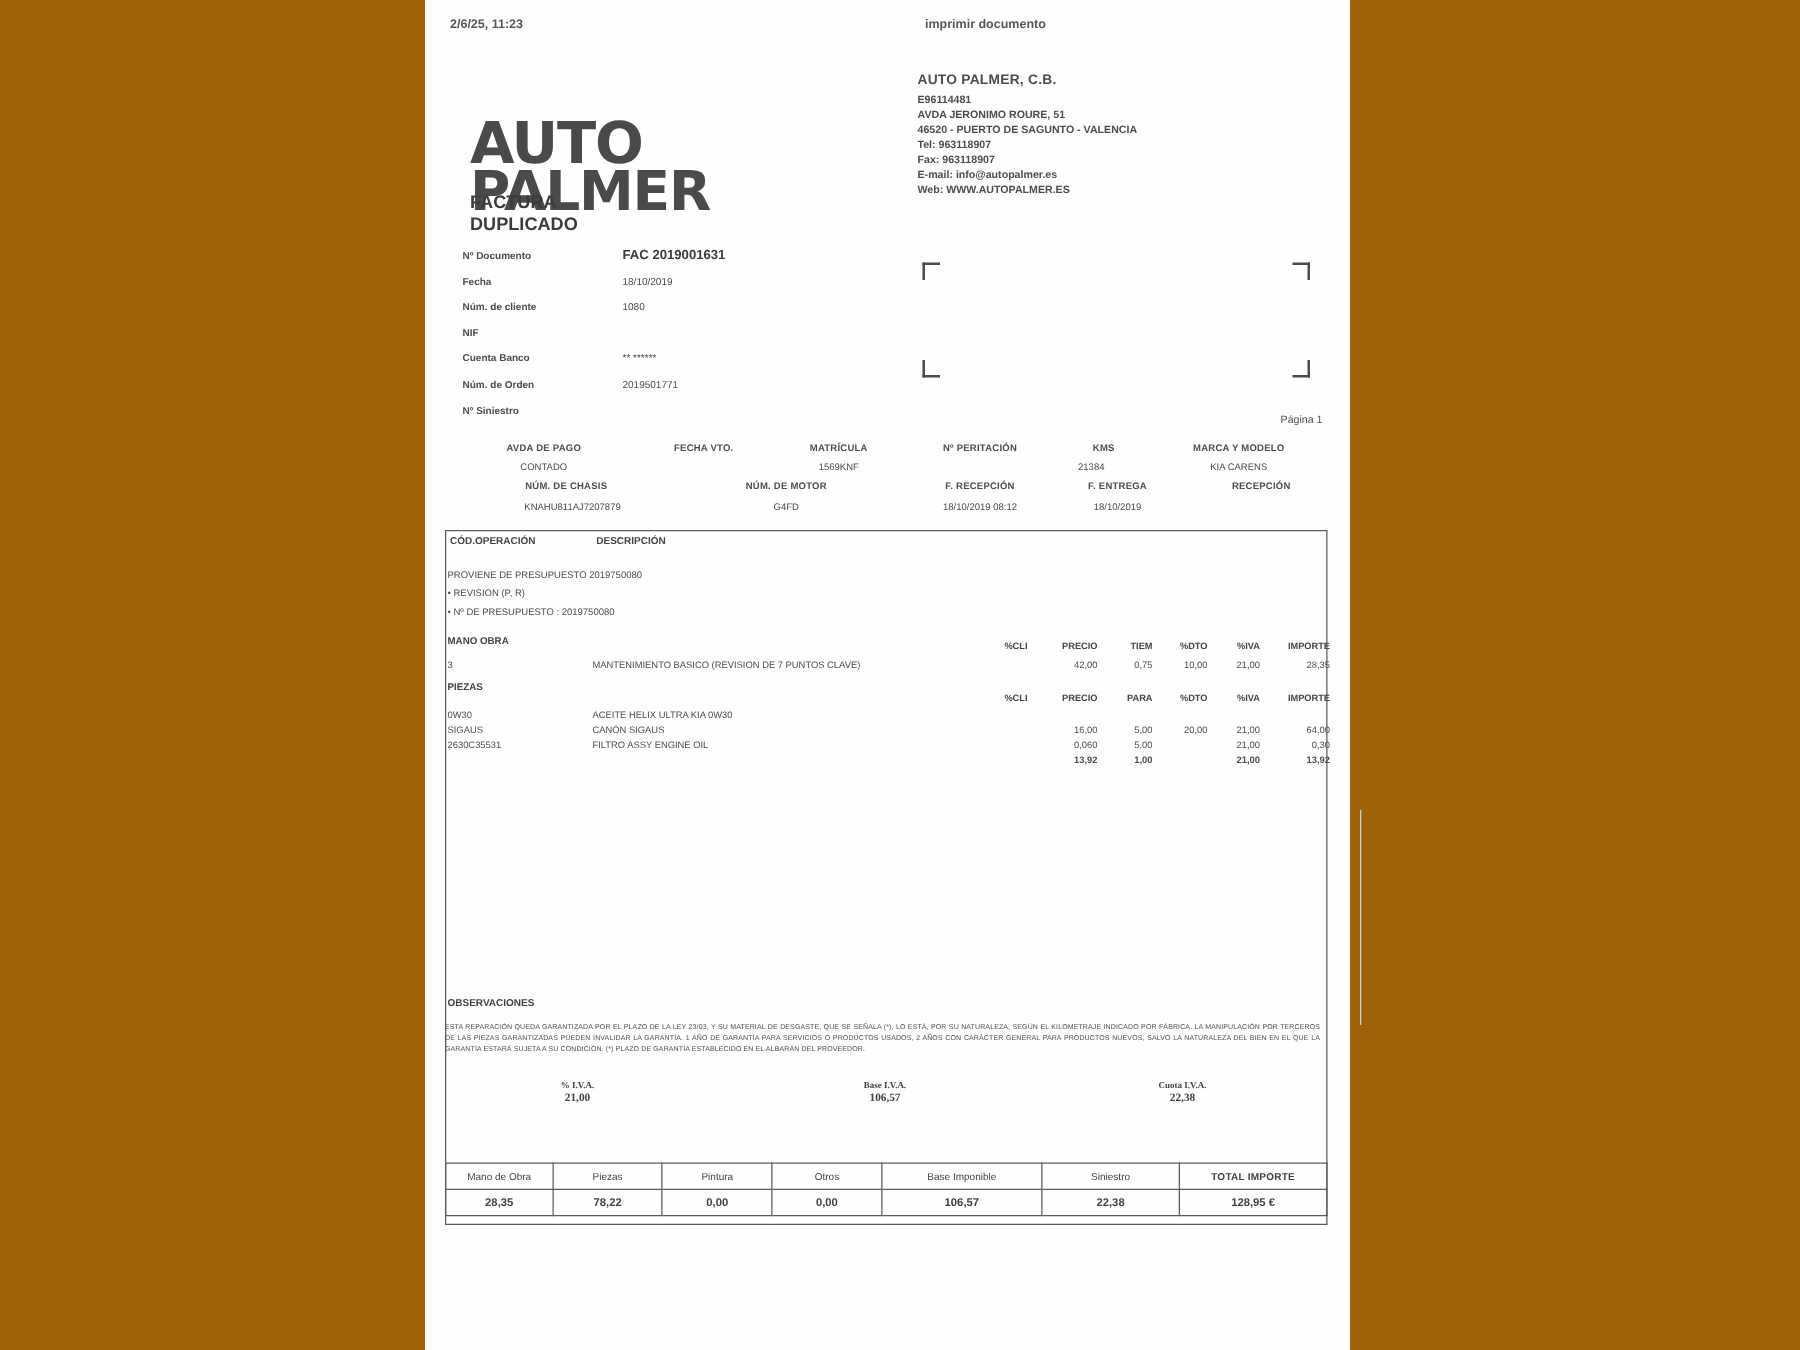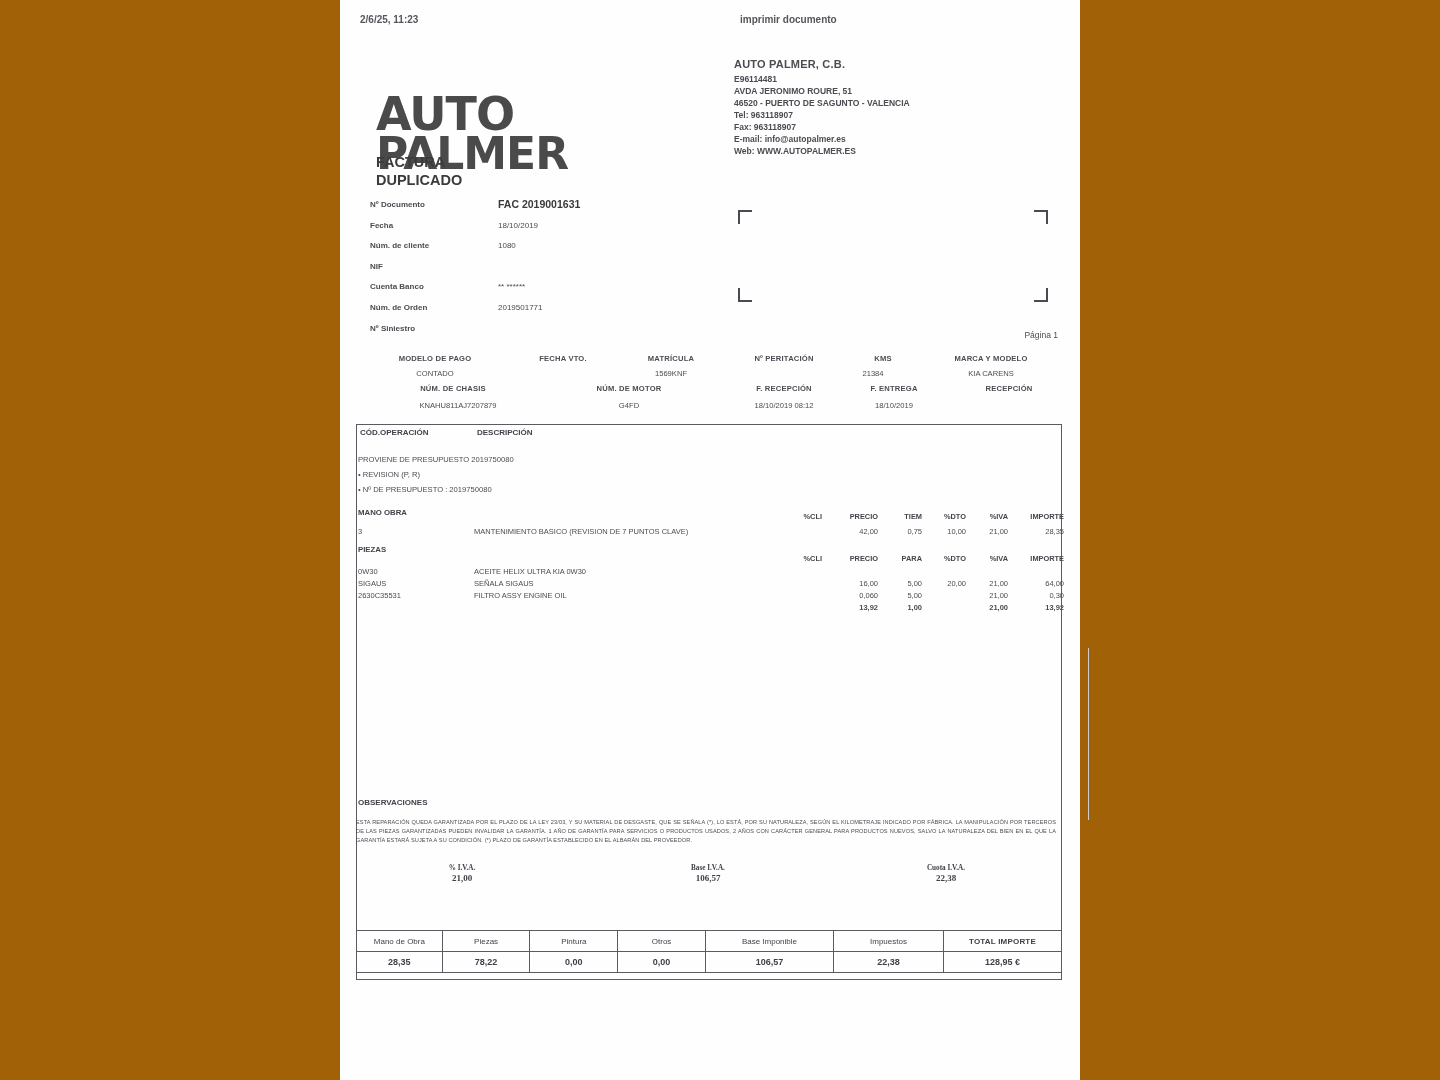--- a/index.html
+++ b/index.html
@@ -365,21 +365,21 @@
       </div>
     <div class="crop br">
         <i class="h"></i>
         <i class="v"></i>
       </div>
 
     <div class="pagina">Página 1</div>
 
     <div class="veh">
       <div class="vrow">
-        <span class="vcell vhead" style="left:12px;width:130px;">MODELO DE PAGO</span>
+        <span class="vcell vhead" style="left:12px;width:130px;">AVDA DE PAGO</span>
         <span class="vcell vhead" style="left:150px;width:110px;">FECHA VTO.</span>
         <span class="vcell vhead" style="left:258px;width:110px;">MATRÍCULA</span>
         <span class="vcell vhead" style="left:366px;width:120px;">Nº PERITACIÓN</span>
         <span class="vcell vhead" style="left:490px;width:70px;">KMS</span>
         <span class="vcell vhead" style="left:560px;width:146px;">MARCA Y MODELO</span>
       </div>
       <div class="vrow">
         <span class="vcell" style="left:12px;width:130px;">CONTADO</span>
         <span class="vcell" style="left:150px;width:110px;"></span>
         <span class="vcell" style="left:258px;width:110px;">1569KNF</span>
@@ -446,21 +446,21 @@
       <span style="left:182px;width:36px;text-align:right;">%IVA</span>
       <span style="left:222px;width:52px;text-align:right;">IMPORTE</span>
     </div>
 
     <div class="li" style="top:567px;">
       <span class="code">0W30</span>
       <span class="desc">ACEITE HELIX ULTRA KIA 0W30</span>
     </div>
     <div class="li" style="top:579px;">
       <span class="code">SIGAUS</span>
-      <span class="desc">SEÑALA SIGAUS</span>
+      <span class="desc">CANÓN SIGAUS</span>
       <span class="n" style="left:450px;width:32px;"></span>
       <span class="n" style="left:494px;width:44px;">16,00</span>
       <span class="n" style="left:546px;width:36px;">5,00</span>
       <span class="n" style="left:588px;width:38px;">20,00</span>
       <span class="n" style="left:632px;width:36px;">21,00</span>
       <span class="n" style="left:672px;width:52px;">64,00</span>
     </div>
     <div class="li" style="top:591px;">
       <span class="code">2630C35531</span>
       <span class="desc">FILTRO ASSY ENGINE OIL</span>
@@ -500,21 +500,21 @@
     </div>
 
     <table class="totals">
       <tbody>
           <tr>
         <td class="th" style="width:80px;">Mano de Obra</td>
         <td class="th" style="width:82px;">Piezas</td>
         <td class="th" style="width:82px;">Pintura</td>
         <td class="th" style="width:82px;">Otros</td>
         <td class="th" style="width:122px;">Base Imponible</td>
-        <td class="th" style="width:104px;">Impuestos</td>
+        <td class="th" style="width:104px;">Siniestro</td>
         <td class="th strong" style="width:112px;">TOTAL IMPORTE</td>
       </tr>
       <tr>
         <td class="tv">28,35</td>
         <td class="tv">78,22</td>
         <td class="tv">0,00</td>
         <td class="tv">0,00</td>
         <td class="tv">106,57</td>
         <td class="tv">22,38</td>
         <td class="tv">128,95 €</td>

